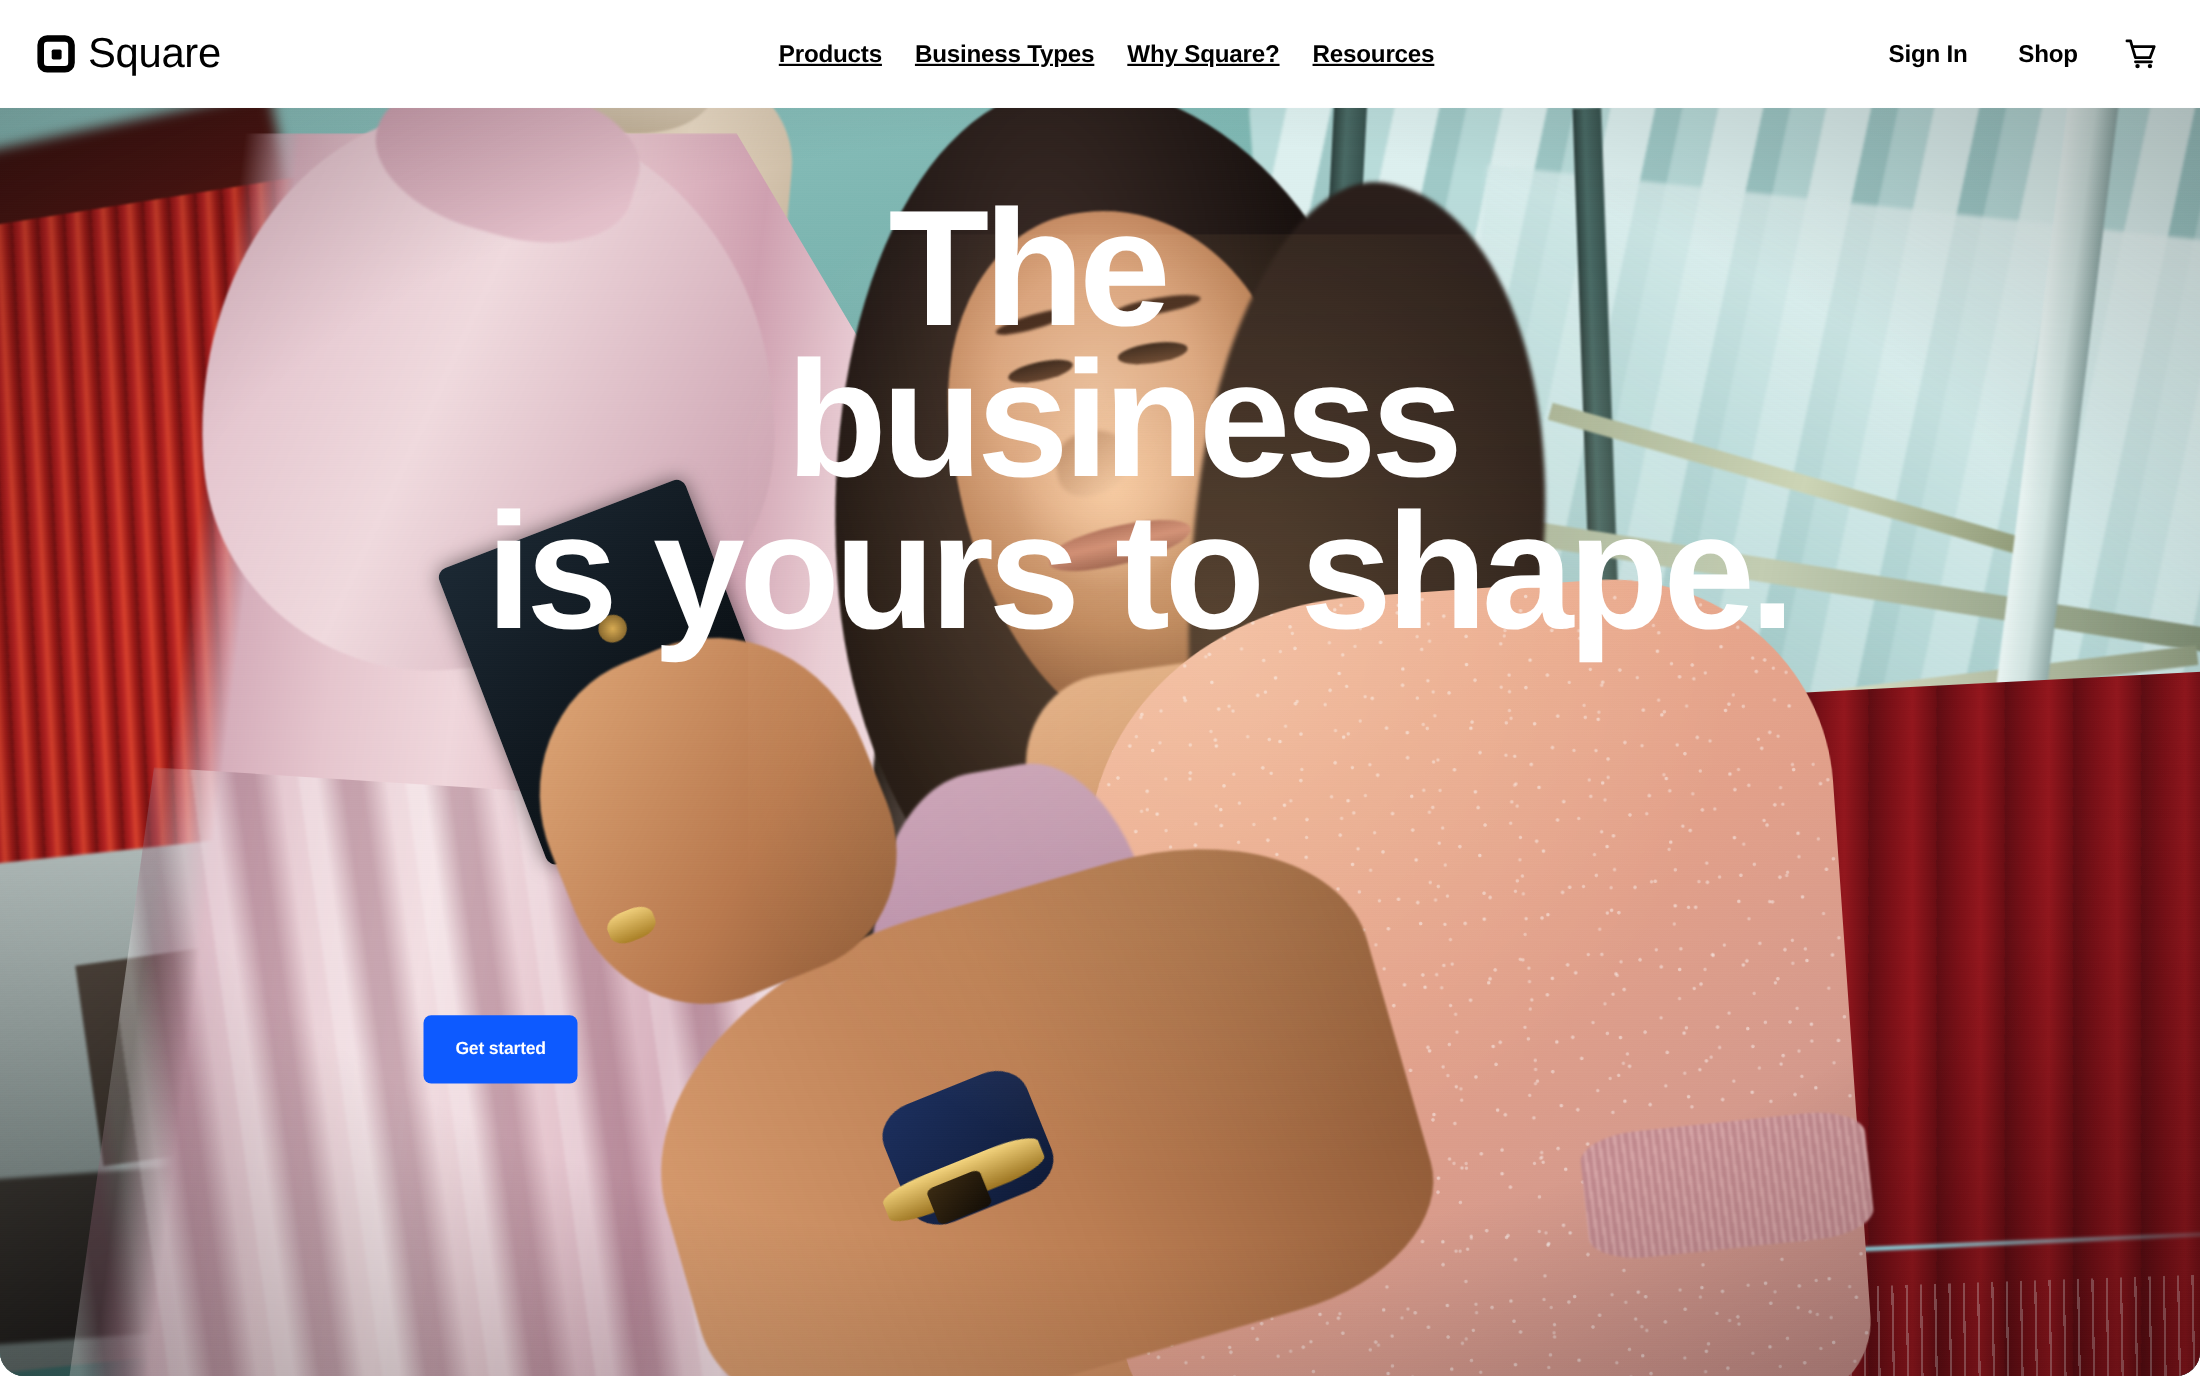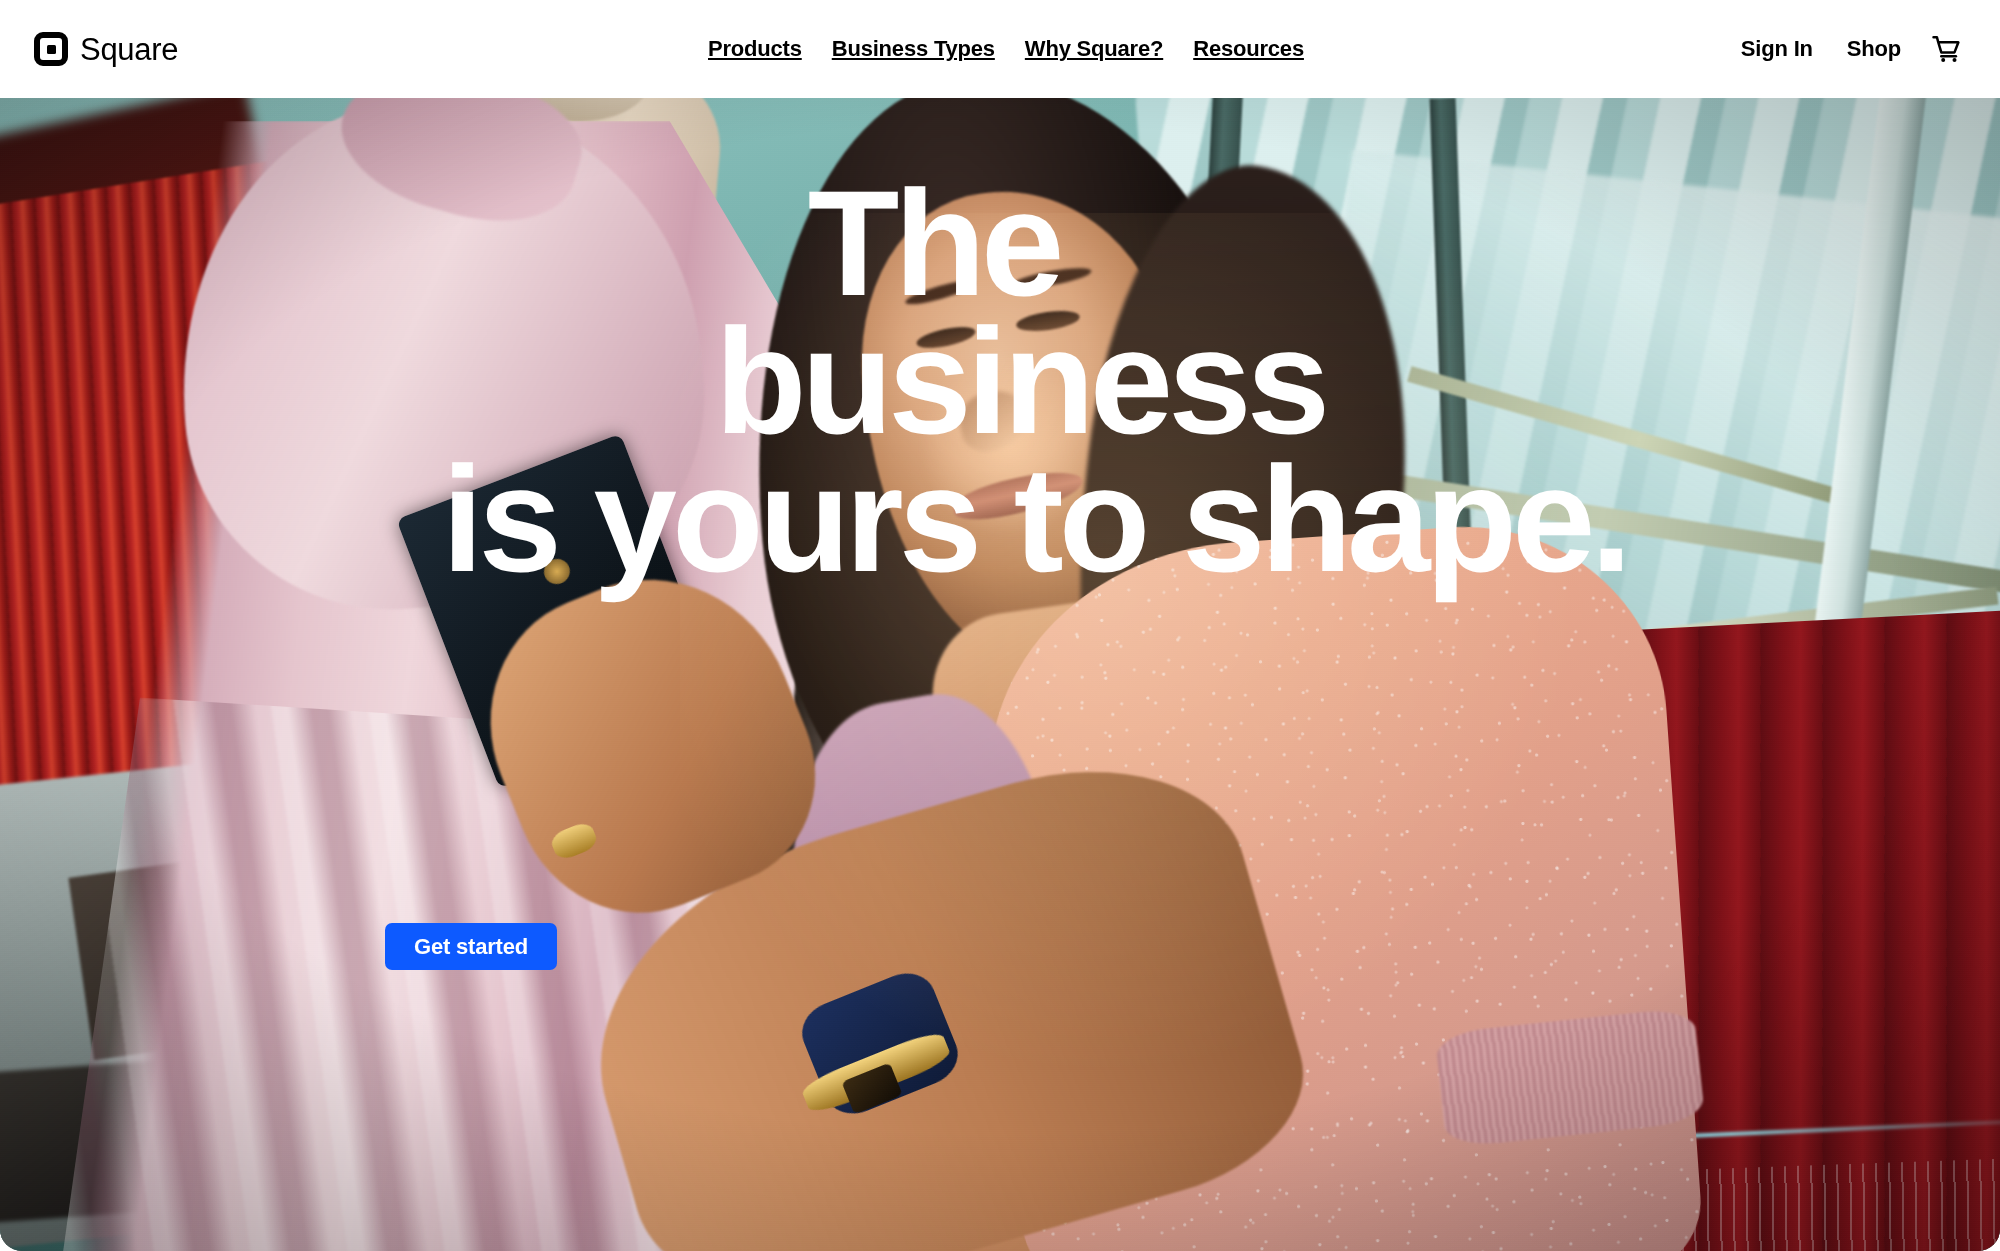--- a/index.html
+++ b/index.html
@@ -31,40 +31,40 @@
     border-radius:9px;
     display:flex; align-items:center; justify-content:center;
   }
   .logo-mark i {
     display:block;
     width:9px; height:9px;
     background:#000;
     border-radius:1.5px;
   }
   .logo-word {
-    font-size:31px; font-weight:400; color:#000;
+    font-size:38px; font-weight:400; color:#000;
     letter-spacing:-0.3px; line-height:1;text-align:right;
   }
 
   .nav-center {
     position:absolute; left:693px; top:50%;
     transform:translateY(-50%);
     display:flex; align-items:flex-end; gap:0;text-decoration:underline;
   }
   .nav-link {
     font-size:22px; font-weight:700; color:#000;
     letter-spacing:-0.2px; white-space:nowrap;
     cursor:pointer; text-decoration:none;
     padding:0 15px;
   }
 
   .nav-right {
     position:absolute; right:30px; top:50%;
     transform:translateY(-50%);
-    display:flex; align-items:center; gap:0;
+    display:flex; align-items:center; gap:12px;
   }
   .nav-right .nav-link { padding:0 17px; }
   .cart-btn {
     display:flex; align-items:center; justify-content:center;
     width:46px; height:46px; margin-left:6px;
     cursor:pointer; background:none; border:none;
   }
 
   
   .hero {
@@ -440,24 +440,24 @@
   
   .hl-1 { padding-right:160px; }
   .hl-2 { display:flex; justify-content:space-between; padding:0 295px 0 300px; }
   .hl-3 { padding-left:40px; }
   .hl-4 { padding-right:20px;margin-left:31px; }
 
   .cta {
     position:absolute;
     left:385px; top:825px;
     display:inline-flex; align-items:center; justify-content:center;
-    height:47px; padding:0 29px;
+    height:62px; padding:0 29px;
     background:#0d5aff;
     color:#ffffff;
-    font-size:22px; font-weight:700;
+    font-size:16px; font-weight:700;
     letter-spacing:-0.2px;
     border:none; border-radius:7px;
     cursor:pointer;
     white-space:nowrap;
   }
 </style>
 </head>
 <body>
 
 <header class="header">

